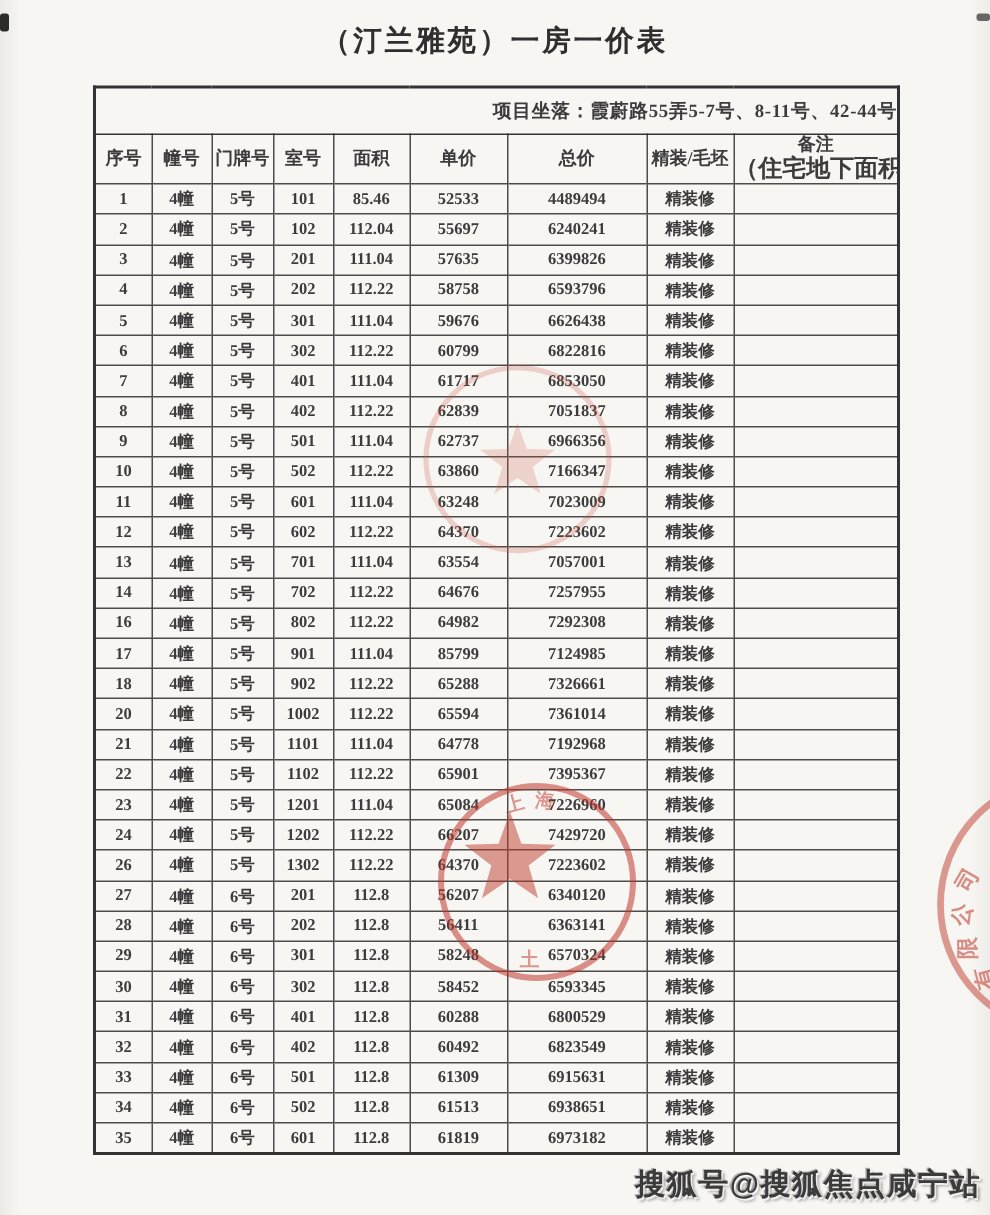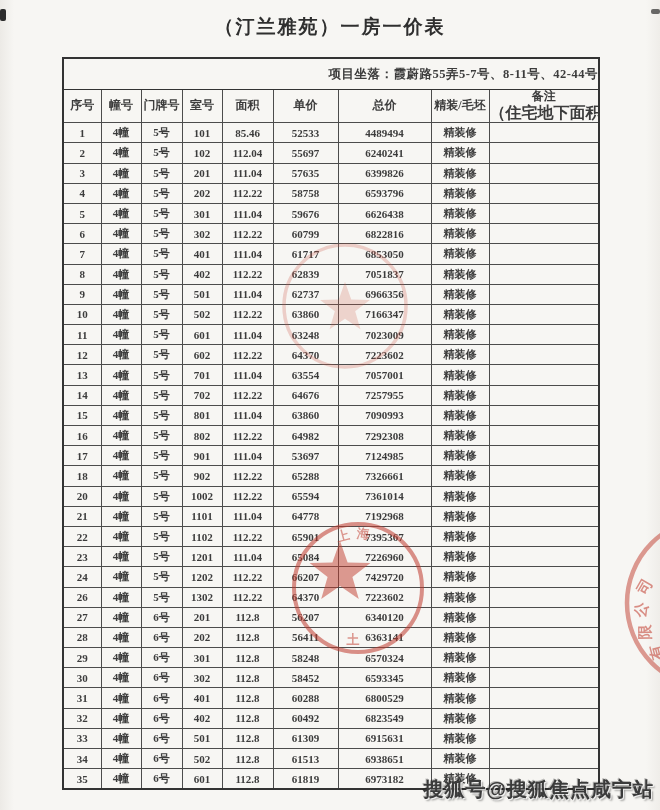--- a/index.html
+++ b/index.html
@@ -234,48 +234,37 @@
             <td>4幢</td>
             <td>5号</td>
             <td>702</td>
             <td>112.22</td>
             <td>64676</td>
             <td>7257955</td>
             <td>精装修</td>
             <td></td>
           </tr>
           <tr>
-            <td>15</td>
-            <td>4幢</td>
-            <td>5号</td>
-            <td>801</td>
-            <td>111.04</td>
-            <td>63860</td>
-            <td>7090993</td>
-            <td>精装修</td>
-            <td></td>
-          </tr>
-          <tr>
             <td>16</td>
             <td>4幢</td>
             <td>5号</td>
             <td>802</td>
             <td>112.22</td>
             <td>64982</td>
             <td>7292308</td>
             <td>精装修</td>
             <td></td>
           </tr>
           <tr>
             <td>17</td>
             <td>4幢</td>
             <td>5号</td>
             <td>901</td>
             <td>111.04</td>
-            <td>53697</td>
+            <td>85799</td>
             <td>7124985</td>
             <td>精装修</td>
             <td></td>
           </tr>
           <tr>
             <td>18</td>
             <td>4幢</td>
             <td>5号</td>
             <td>902</td>
             <td>112.22</td>

